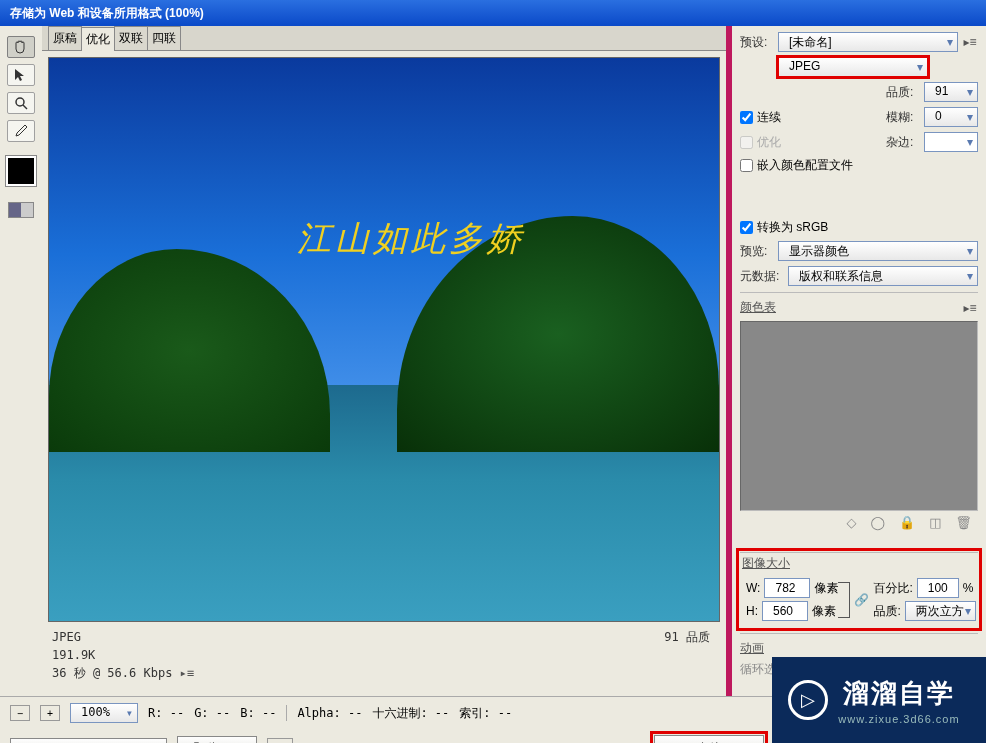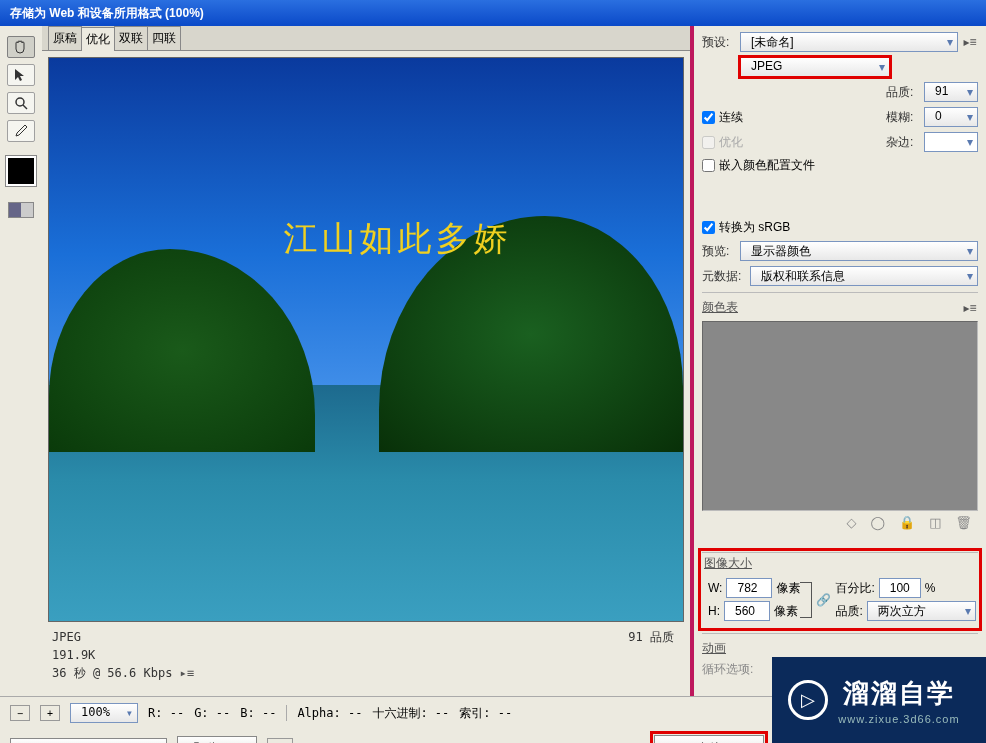--- a/index.html
+++ b/index.html
@@ -14,24 +14,24 @@
 .center { flex: 1; display: flex; flex-direction: column; }
 .tabs { display: flex; border-bottom: 1px solid #888; background: #d8d6cc; padding-left: 6px; }
 .tab { padding: 3px 4px; border: 1px solid #888; border-bottom: none; background: #dad8ce; margin-right: -1px; font-size: 12px; cursor: pointer; }
 .tab.active { background: #eceae0; position: relative; top: 1px; }
 .preview-area { flex: 1; background: #eceae0; padding: 6px; position: relative; }
 .preview-canvas { width: 100%; height: 565px; border: 1px solid #666; position: relative; overflow: hidden; }
 .sky { position: absolute; top: 0; left: 0; right: 0; height: 58%; background: linear-gradient(#0a3a9e, #1a6fd8 60%, #3f8de8); }
 .water { position: absolute; bottom: 0; left: 0; right: 0; height: 42%; background: linear-gradient(#1d6a8e, #2a8baa 40%, #3a9fc0); }
 .island-left { position: absolute; bottom: 30%; left: 0; width: 42%; height: 36%; background: radial-gradient(ellipse at center, #1a5a1a, #0a3a0a); border-radius: 50% 60% 0 0 / 80% 90% 0 0; }
 .island-right { position: absolute; bottom: 30%; right: 0; width: 48%; height: 42%; background: radial-gradient(ellipse at center, #1a6020, #083008); border-radius: 60% 50% 0 0 / 90% 80% 0 0; }
-.overlay-text { position: absolute; top: 28%; left: 37%; color: #f0d020; font-size: 34px; font-family: "KaiTi", "STKaiti", serif; letter-spacing: 4px; }
+.overlay-text { position: absolute; top: 28%; left: 37%; color: #f0d020; font-size: 34px; font-family: "KaiTi", "STKaiti", serif; font-style: italic; letter-spacing: 4px; }
 .preview-info { padding: 6px 0 0 4px; font-family: monospace; font-size: 12px; color: #333; line-height: 1.5; position: relative; }
 .preview-quality { position: absolute; right: 10px; top: 6px; }
-.right-panel { width: 296px; background: #eceae0; border-left: 4px solid #be185d; padding: 6px 8px 0 8px; font-size: 12px; }
+.right-panel { width: 260px; background: #eceae0; border-left: 6px solid #be185d; padding: 6px 8px 0 8px; font-size: 12px; }
 .row { display: flex; align-items: center; margin-bottom: 5px; gap: 4px; }
 .label { min-width: 34px; color: #333; }
 .select, .num-input { border: 1px solid #7a95c0; background: white; font-size: 12px; height: 20px; padding: 1px 10px; }
 .select { background: linear-gradient(#fff, #e8e8e8); position: relative; }
 .select::after { content: "▾"; position: absolute; right: 4px; top: 2px; color: #5a7ab0; pointer-events: none; }
 .highlight-red { outline: 3px solid #e00000; outline-offset: -1px; }
 .chk { width: 13px; height: 13px; }
 .section { border-top: 1px solid #bbb; margin-top: 6px; padding-top: 6px; }
 .color-table { height: 190px; border: 1px inset #bbb; background: #888; margin-top: 4px; }
 .ct-label { font-size: 12px; color: #555; text-decoration: underline; }

